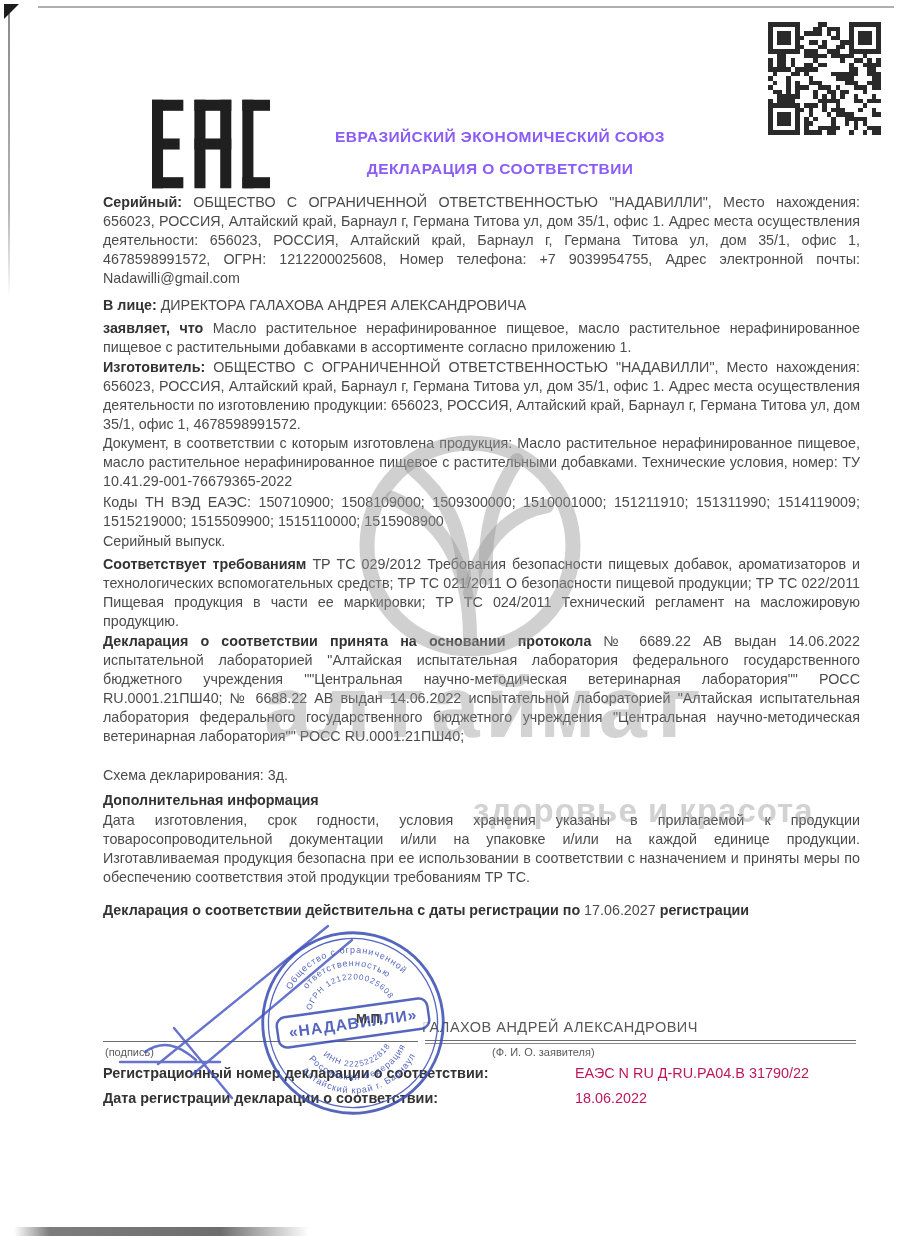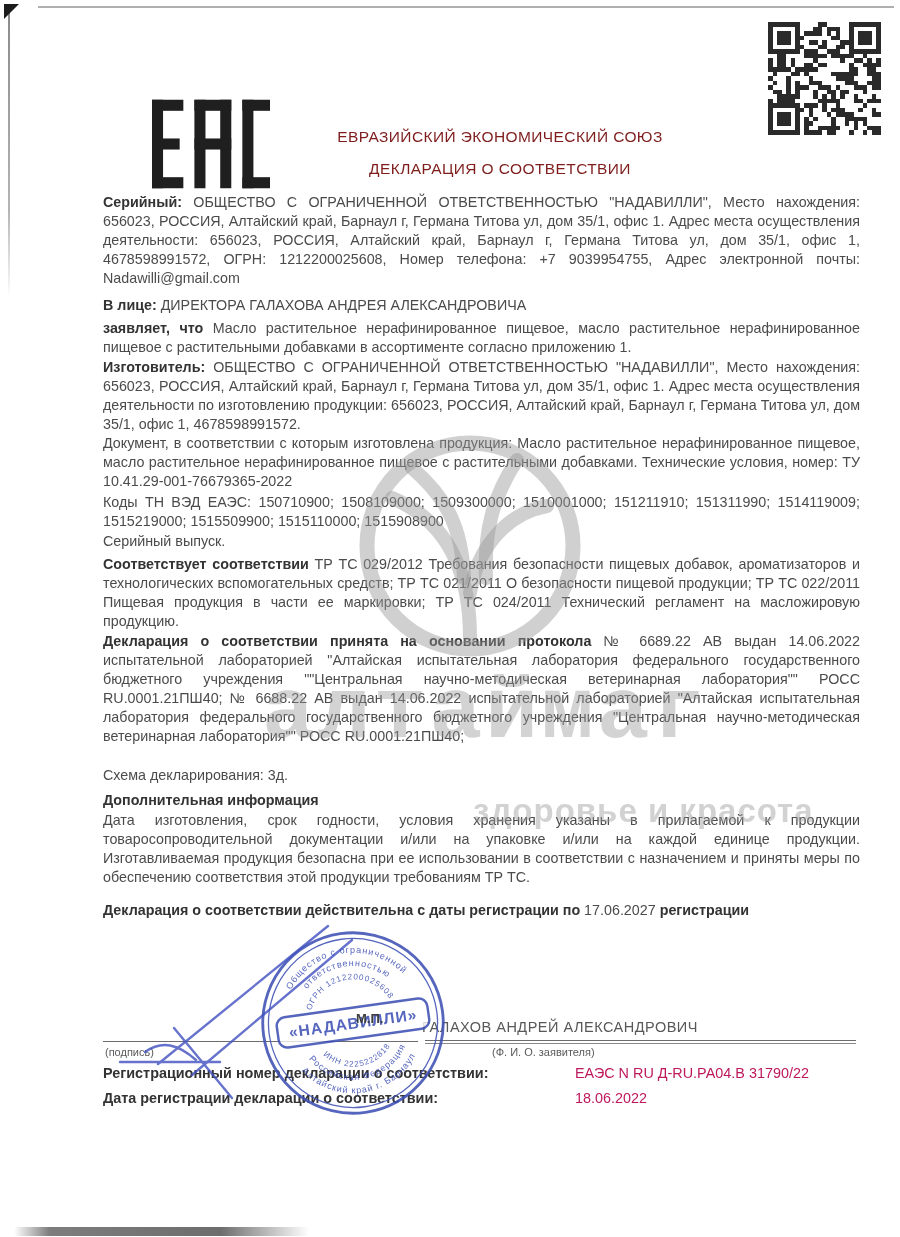--- a/index.html
+++ b/index.html
@@ -8,21 +8,21 @@
     font-family:"Liberation Sans","DejaVu Sans",sans-serif;overflow:hidden;
   }
   .abs{position:absolute;}
   
   .scan-top-line{left:38px;top:6px;width:856px;height:2px;background:#9b9b9b;opacity:.8;}
   .scan-left-line{left:8px;top:8px;width:2px;height:290px;background:linear-gradient(#8a8a8a,#b5b5b5 70%,rgba(200,200,200,0));}
   .scan-corner{left:4px;top:4px;width:0;height:0;border-top:15px solid #1c1c1c;border-right:15px solid transparent;}
   .scan-bottom-smudge{left:14px;top:1227px;width:295px;height:9px;border-radius:3px;
     background:linear-gradient(90deg,rgba(70,70,70,0),rgba(70,70,70,.7) 12%,rgba(60,60,60,.75) 70%,rgba(70,70,70,0));}
   
-  .hdr{left:103px;top:0;width:794px;text-align:center;color:#7f1d1d;font-weight:normal;}
+  .hdr{left:103px;top:0;width:794px;text-align:center;color:#8b5cf6;font-weight:bold;}
   .hdr-union{top:128px;font-size:15.5px;letter-spacing:.4px;}
   .hdr-title{top:160px;font-size:15.5px;letter-spacing:.4px;}
   
   .para{position:absolute;left:103px;width:757px;text-align:justify;font-size:14.3px;
     line-height:19px;color:#4b4b4b;z-index:1;}
   .b{font-weight:bold;color:#333;}
   
   .wm{z-index:2;pointer-events:none;}
   .wm-brand{left:262px;top:664px;font-size:88px;font-weight:bold;color:rgba(150,150,150,.42);letter-spacing:3px;white-space:nowrap;font-family:Liberation Mono, monospace;}
   .wm-tagline{left:473px;top:760px;font-size:33px;font-weight:bold;color:rgba(155,155,155,.45);letter-spacing:1px;white-space:nowrap;margin-top:32px;}
@@ -724,21 +724,21 @@
   <span>ОБЩЕСТВО С ОГРАНИЧЕННОЙ ОТВЕТСТВЕННОСТЬЮ "НАДАВИЛЛИ", Место нахождения: 656023, РОССИЯ, Алтайский край, Барнаул г, Германа Титова ул, дом 35/1, офис 1. Адрес места осуществления деятельности по изготовлению продукции: 656023, РОССИЯ, Алтайский край, Барнаул г, Германа Титова ул, дом 35/1, офис 1, 4678598991572.</span>
 </div>
 
 <div class="para" style="top:434px">Документ, в соответствии с которым изготовлена продукция: Масло растительное нерафинированное пищевое, масло растительное нерафинированное пищевое с растительными добавками. Технические условия, номер: ТУ 10.41.29-001-76679365-2022</div>
 
 <div class="para" style="top:493px">Коды ТН ВЭД ЕАЭС: 150710900; 1508109000; 1509300000; 1510001000; 151211910; 151311990; 1514119009; 1515219000; 1515509900; 1515110000; 1515908900</div>
 
 <div class="para" style="top:532px;text-align:left">Серийный выпуск.</div>
 
 <div class="para" style="top:555px">
-  <span class="b">Соответствует соответствии</span>
+  <span class="b">Соответствует требованиям</span>
   <span>ТР ТС 029/2012 Требования безопасности пищевых добавок, ароматизаторов и технологических вспомогательных средств; ТР ТС 021/2011 О безопасности пищевой продукции; ТР ТС 022/2011 Пищевая продукция в части ее маркировки; ТР ТС 024/2011 Технический регламент на масложировую продукцию.</span>
 </div>
 
 <div class="para" style="top:632px">
   <span class="b">Декларация о соответствии принята на основании протокола</span>
   <span>№ 6689.22 АВ выдан 14.06.2022 испытательной лабораторией "Алтайская испытательная лаборатория федерального государственного бюджетного учреждения ""Центральная научно-методическая ветеринарная лаборатория"" РОСС RU.0001.21ПШ40; № 6688.22 АВ выдан 14.06.2022 испытательной лабораторией "Алтайская испытательная лаборатория федерального государственного бюджетного учреждения "Центральная научно-методическая ветеринарная лаборатория"" РОСС RU.0001.21ПШ40;</span>
 </div>
 
 <div class="para" style="top:766px;text-align:left">Схема декларирования: 3д.</div>
 

